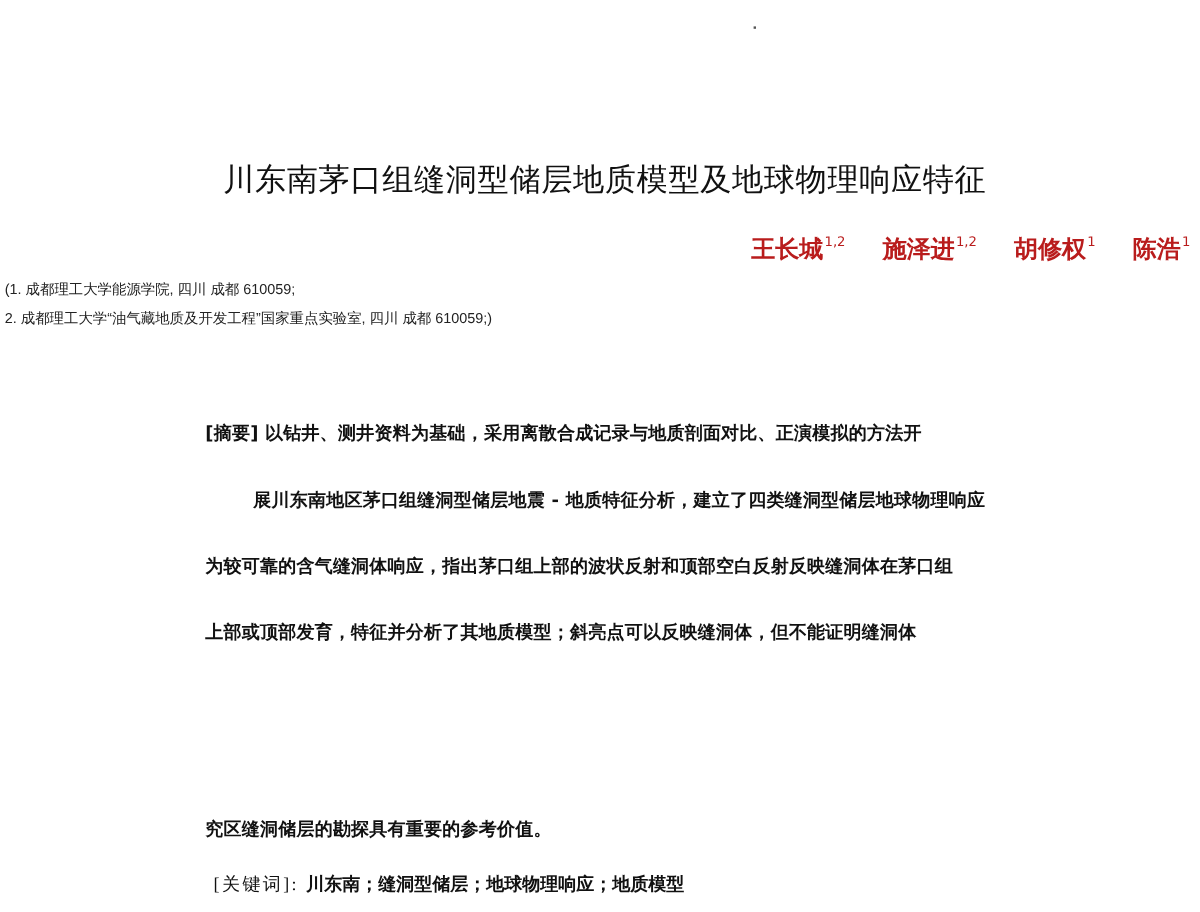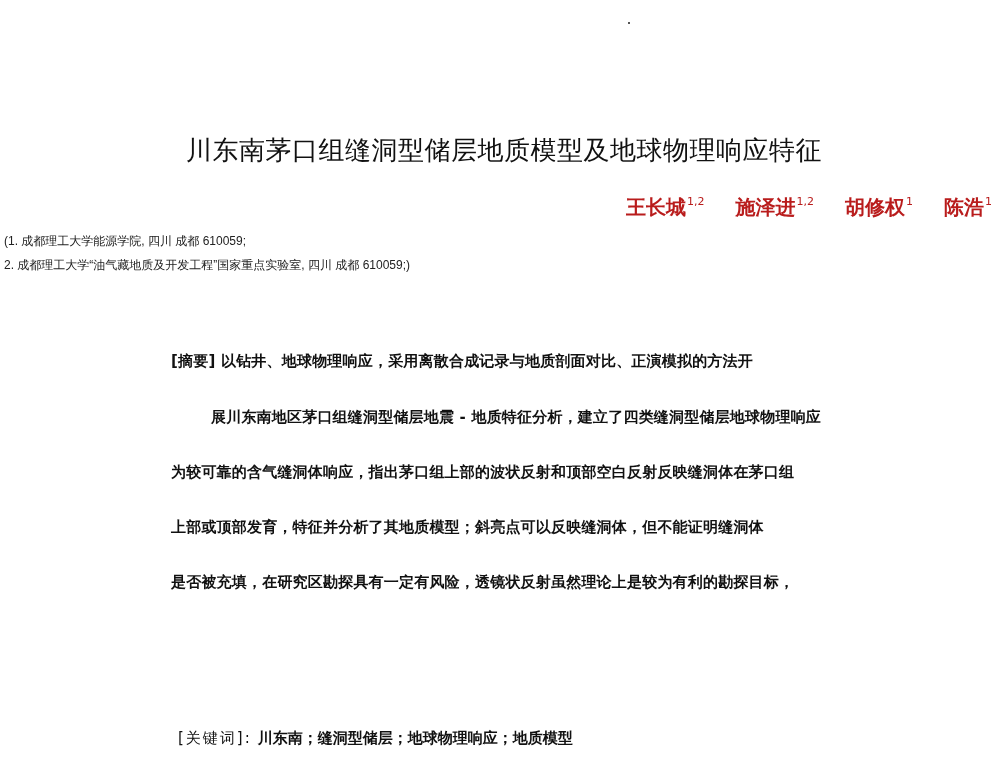--- a/index.html
+++ b/index.html
@@ -96,20 +96,21 @@
     .l7 { top: 680px; }
 
     .keywords {
       position: absolute;
       left: 174px;
       top: 727px;
       font-size: 15px;
       line-height: 22px;
       color: #111;
       white-space: nowrap;
+      font-family: Liberation Serif, serif;
     }
     .kw-label {
       font-weight: normal;
       letter-spacing: 2px;
     }
     .kw-values {
       font-weight: bold;
       margin-left: 6px;
     }
   </style>
@@ -124,22 +125,22 @@
   <div class="authors">
     <span class="author"><span>王长城</span><sup>1,2</sup></span>
     <span class="author"><span>施泽进</span><sup>1,2</sup></span>
     <span class="author"><span>胡修权</span><sup>1</sup></span>
     <span class="author"><span>陈浩</span><sup>1</sup></span>
   </div>
 
   <div class="affil affil-1">(1. 成都理工大学能源学院, 四川 成都 610059;</div>
   <div class="affil affil-2">2. 成都理工大学“油气藏地质及开发工程”国家重点实验室, 四川 成都   610059;)</div>
 
-  <div class="abstract-line l1">[摘要] 以钻井、地球物理响应，采用离散合成记录与地质剖面对比、正演模拟的方法开</div>
+  <div class="abstract-line l1">[摘要] 以钻井、测井资料为基础，采用离散合成记录与地质剖面对比、正演模拟的方法开</div>
   <div class="abstract-line l2">展川东南地区茅口组缝洞型储层地震 - 地质特征分析，建立了四类缝洞型储层地球物理响应</div>
   <div class="abstract-line l3">为较可靠的含气缝洞体响应，指出茅口组上部的波状反射和顶部空白反射反映缝洞体在茅口组</div>
   <div class="abstract-line l4">上部或顶部发育，特征并分析了其地质模型；斜亮点可以反映缝洞体，但不能证明缝洞体</div>
-  <div class="abstract-line l5">是否被充填，在研究区勘探具有一定有风险，透镜状反射虽然理论上是较为有利的勘探目标，</div>
+  <div class="abstract-line l7">究区缝洞储层的勘探具有重要的参考价值。</div>
 
   <div class="keywords">
     <span class="kw-label">[关键词]:</span><span class="kw-values">川东南；缝洞型储层；地球物理响应；地质模型</span>
   </div>
 </div>
 
 </body></html>

